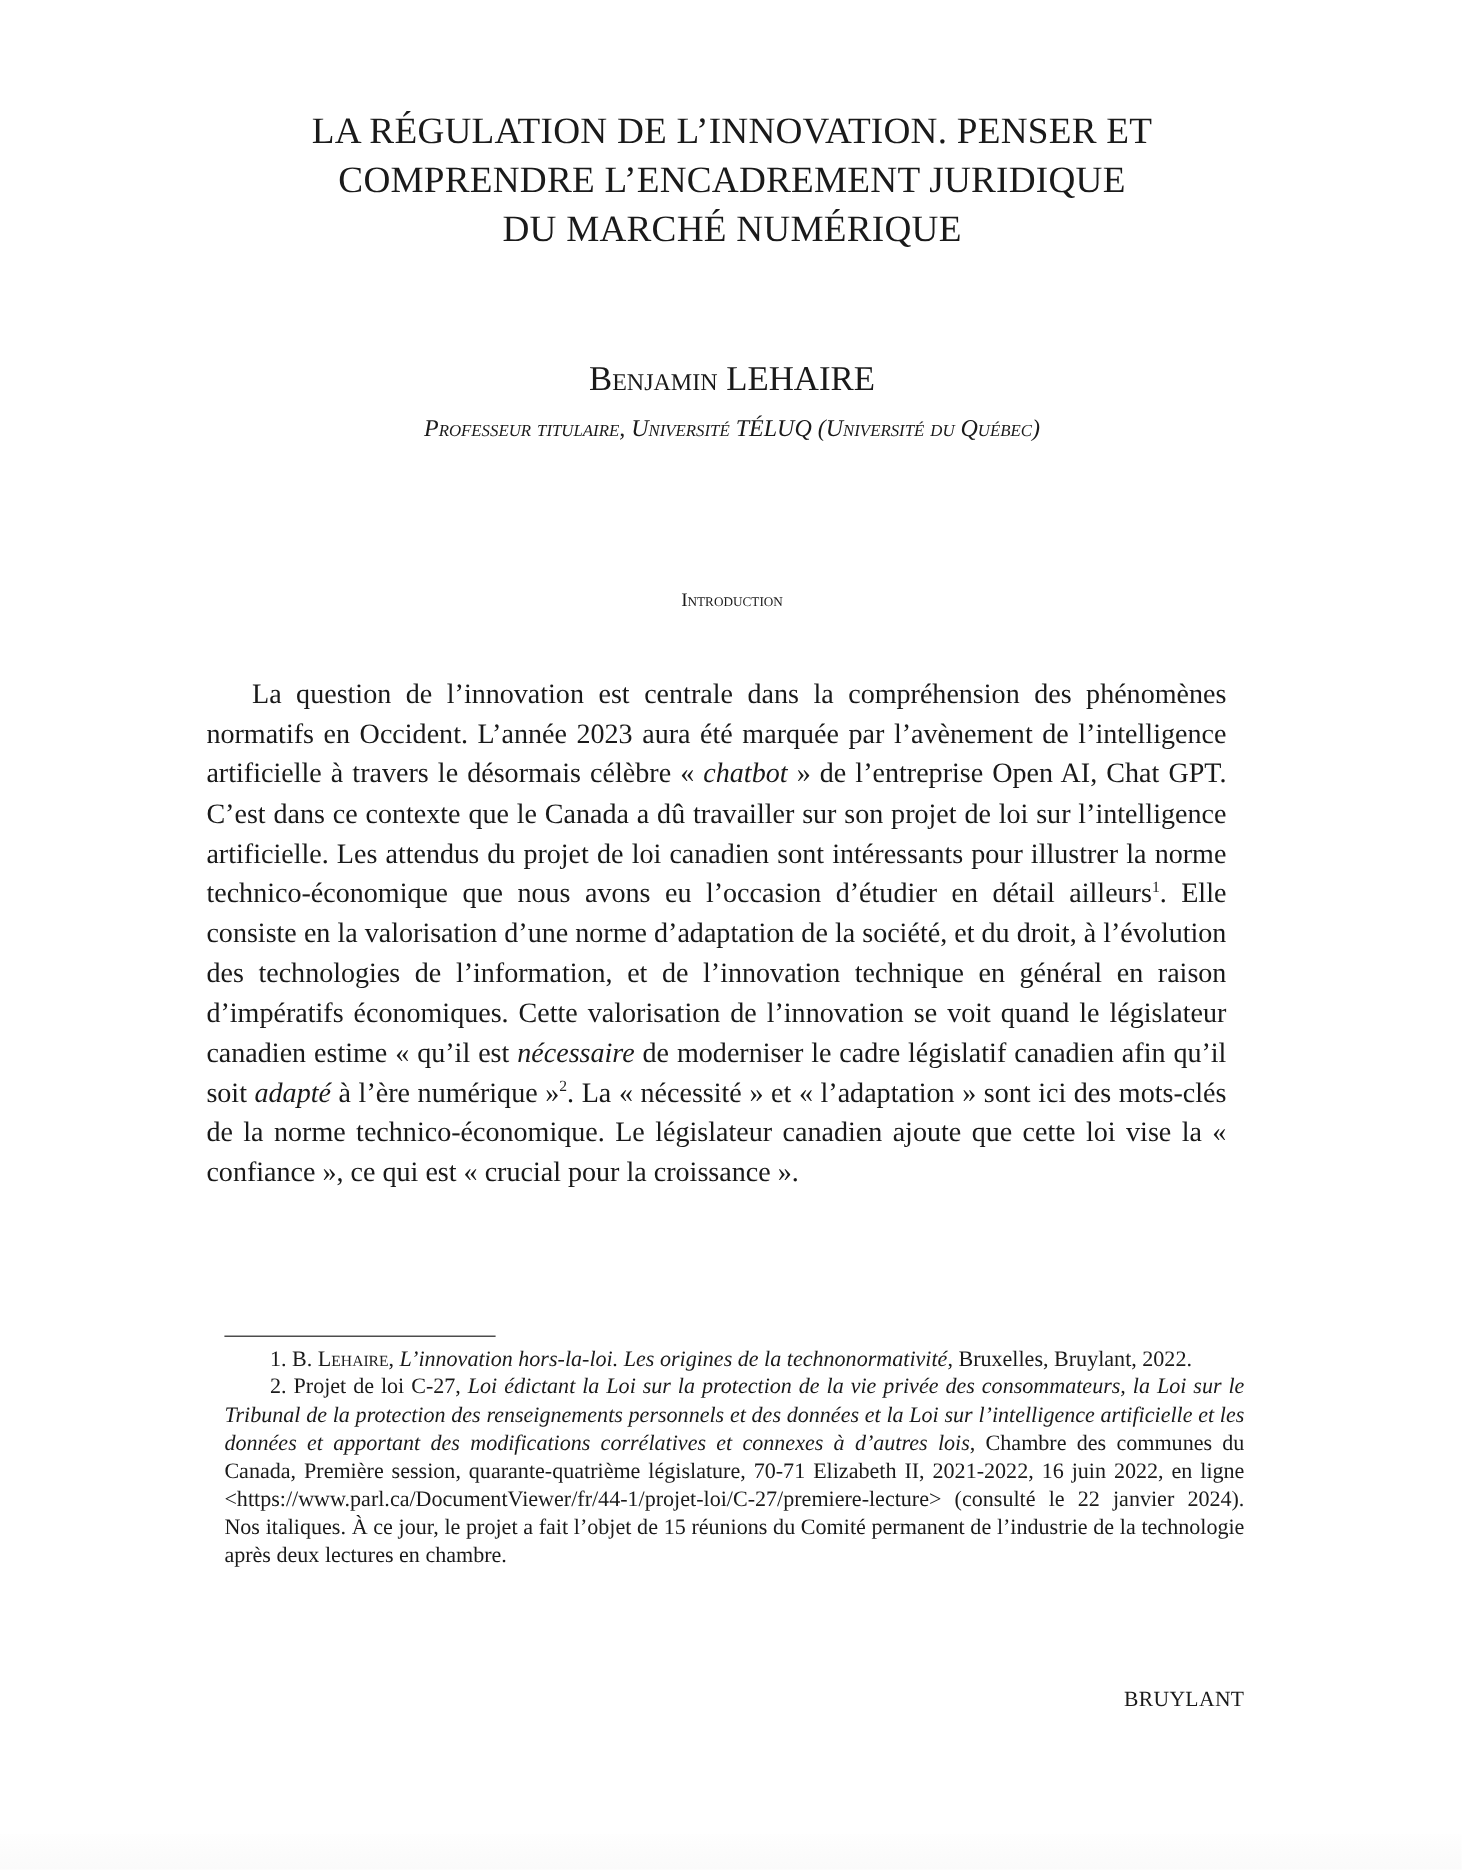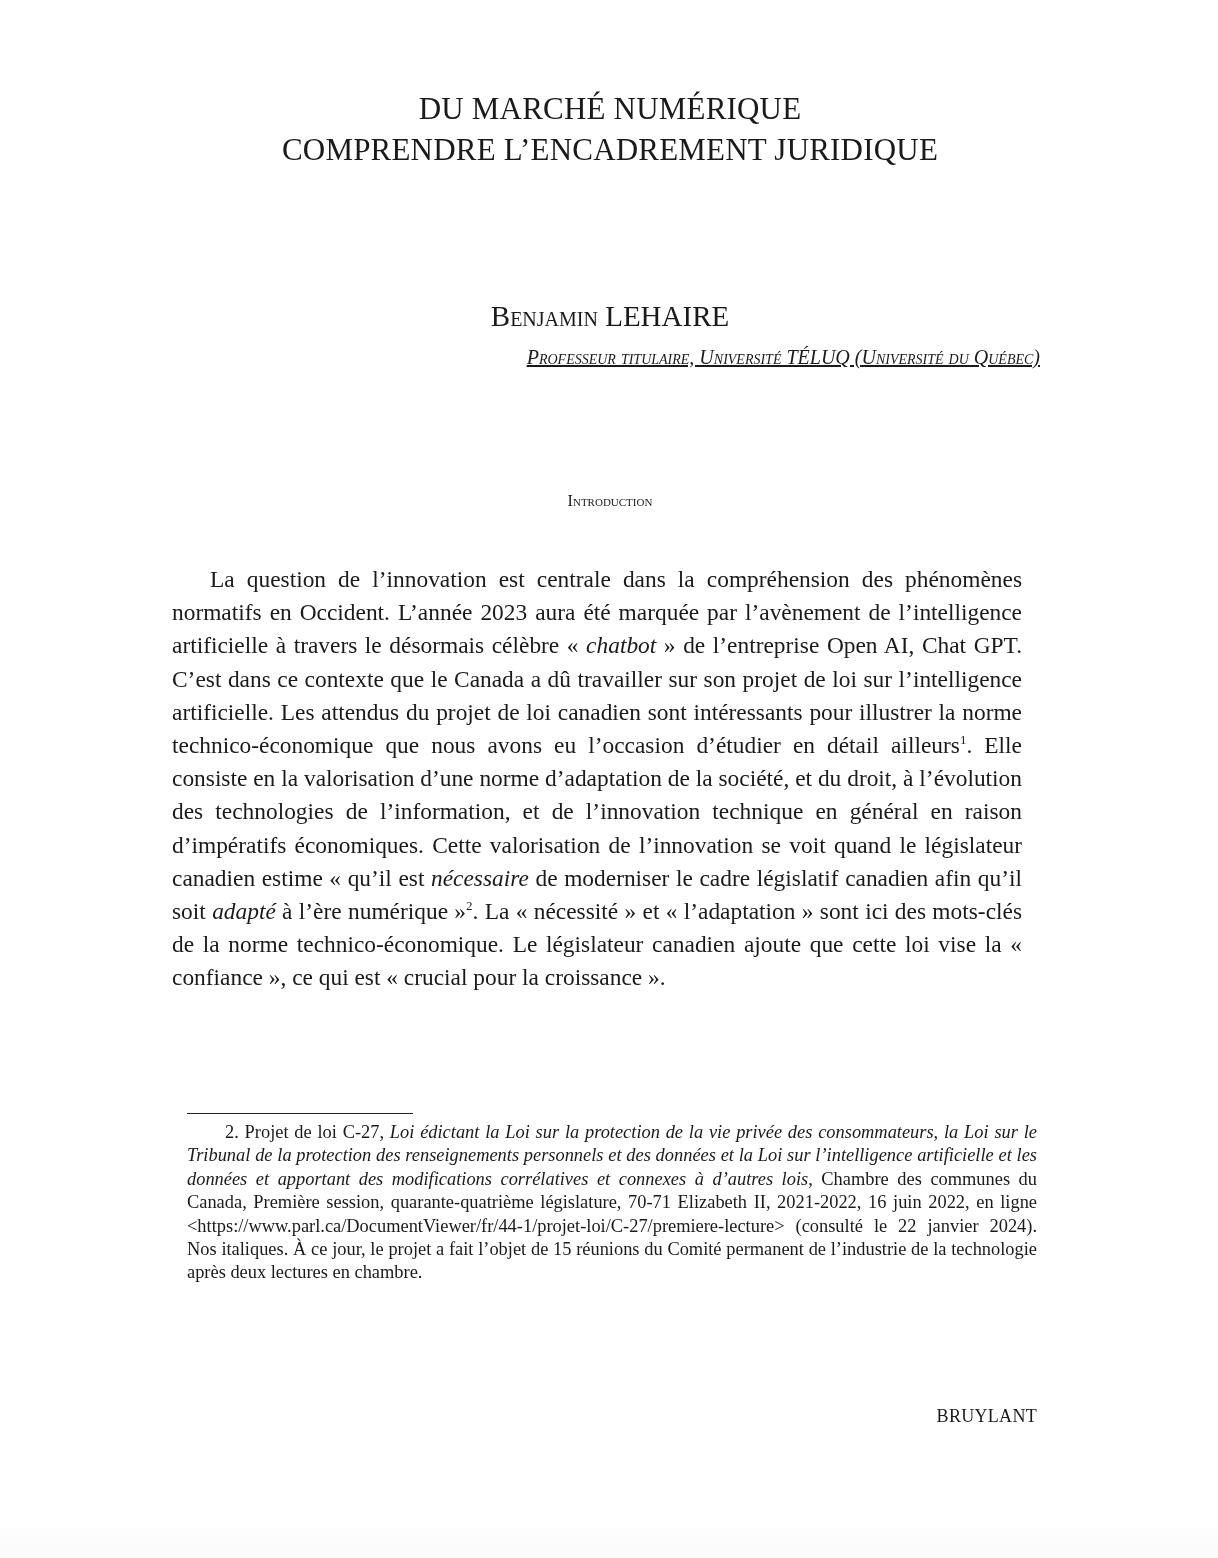--- a/index.html
+++ b/index.html
@@ -29,25 +29,24 @@
     position: absolute;
     top: 301px; left: 180px; width: 860px;
     text-align: center;
     font-size: 29px;
     line-height: 30px;
   }
   .sc { font-variant: small-caps; }
   .affiliation {
     position: absolute;
     top: 343px; left: 180px; width: 860px;
-    text-align: right;
+    text-align: center;
     font-size: 20px;
     font-style: italic;
     line-height: 28px;
-    text-decoration: underline;
   }
   .section-heading {
     position: absolute;
     top: 486px; left: 180px; width: 860px;
     text-align: center;
     font-size: 16px;
     line-height: 30px;
     font-variant: small-caps;
   }
   .body-text {
@@ -80,41 +79,46 @@
     font-size: 18px;
     line-height: 22px;
     letter-spacing: 0.3px;
   }
   i { font-style: italic; }
 </style>
 </head>
 <body>
 
 <div class="title">
+  <span class="line">LA RÉGULATION DE L’INNOVATION. PENSER ET</span>
+  <span class="line">COMPRENDRE L’ENCADREMENT JURIDIQUE</span>
   <span class="line">DU MARCHÉ NUMÉRIQUE</span>
-  <span class="line">COMPRENDRE L’ENCADREMENT JURIDIQUE</span>
 </div>
 
 <div class="author">
   <span class="sc">Benjamin</span>
   <span>LEHAIRE</span>
 </div>
 
 <div class="affiliation sc">Professeur titulaire, Université TÉLUQ (Université du Québec)</div>
 
 <div class="section-heading">Introduction</div>
 
 <p class="body-text">
   <span>La question de l’innovation est centrale dans la compréhension des phénomènes normatifs en Occident. L’année 2023 aura été marquée par l’avènement de l’intelligence artificielle à travers le désormais célèbre « </span><i>chatbot</i><span> » de l’entreprise Open AI, Chat GPT. C’est dans ce contexte que le Canada a dû travailler sur son projet de loi sur l’intelligence artificielle. Les attendus du projet de loi canadien sont intéressants pour illustrer la norme technico-économique que nous avons eu l’occasion d’étudier en détail ailleurs</span><sup>1</sup><span>. Elle consiste en la valorisation d’une norme d’adaptation de la société, et du droit, à l’évolution des technologies de l’information, et de l’innovation technique en général en raison d’impératifs économiques. Cette valorisation de l’innovation se voit quand le législateur canadien estime « qu’il est </span><i>nécessaire</i><span> de moderniser le cadre législatif canadien afin qu’il soit </span><i>adapté</i><span> à l’ère numérique »</span><sup>2</sup><span>. La « nécessité » et « l’adaptation » sont ici des mots-clés de la norme technico-économique. Le législateur canadien ajoute que cette loi vise la « confiance », ce qui est « crucial pour la croissance ».</span>
 </p>
 
 <div class="footnote-rule"></div>
 
 <div class="footnotes">
   <p class="footnote">
+    <span>1.</span>
+    <span>B. </span><span class="sc">Lehaire</span><span>, </span><i>L’innovation hors-la-loi. Les origines de la technonormativité</i><span>, Bruxelles, Bruylant, 2022.</span>
+  </p>
+  <p class="footnote">
     <span>2.</span>
     <span>Projet de loi C-27, </span><i>Loi édictant la Loi sur la protection de la vie privée des consommateurs, la Loi sur le Tribunal de la protection des renseignements personnels et des données et la Loi sur l’intelligence artificielle et les données et apportant des modifications corrélatives et connexes à d’autres lois</i><span>, Chambre des communes du Canada, Première session, quarante-quatrième législature, 70-71 Elizabeth II, 2021-2022, 16 juin 2022, en ligne &lt;https://www.parl.ca/DocumentViewer/fr/44-1/projet-loi/C-27/premiere-lecture&gt; (consulté le 22 janvier 2024). Nos italiques. À ce jour, le projet a fait l’objet de 15 réunions du Comité permanent de l’industrie de la technologie après deux lectures en chambre.</span>
   </p>
 </div>
 
 <div class="publisher">BRUYLANT</div>
 
 <div class="page-bottom-fade"></div>
 
 </body></html>

